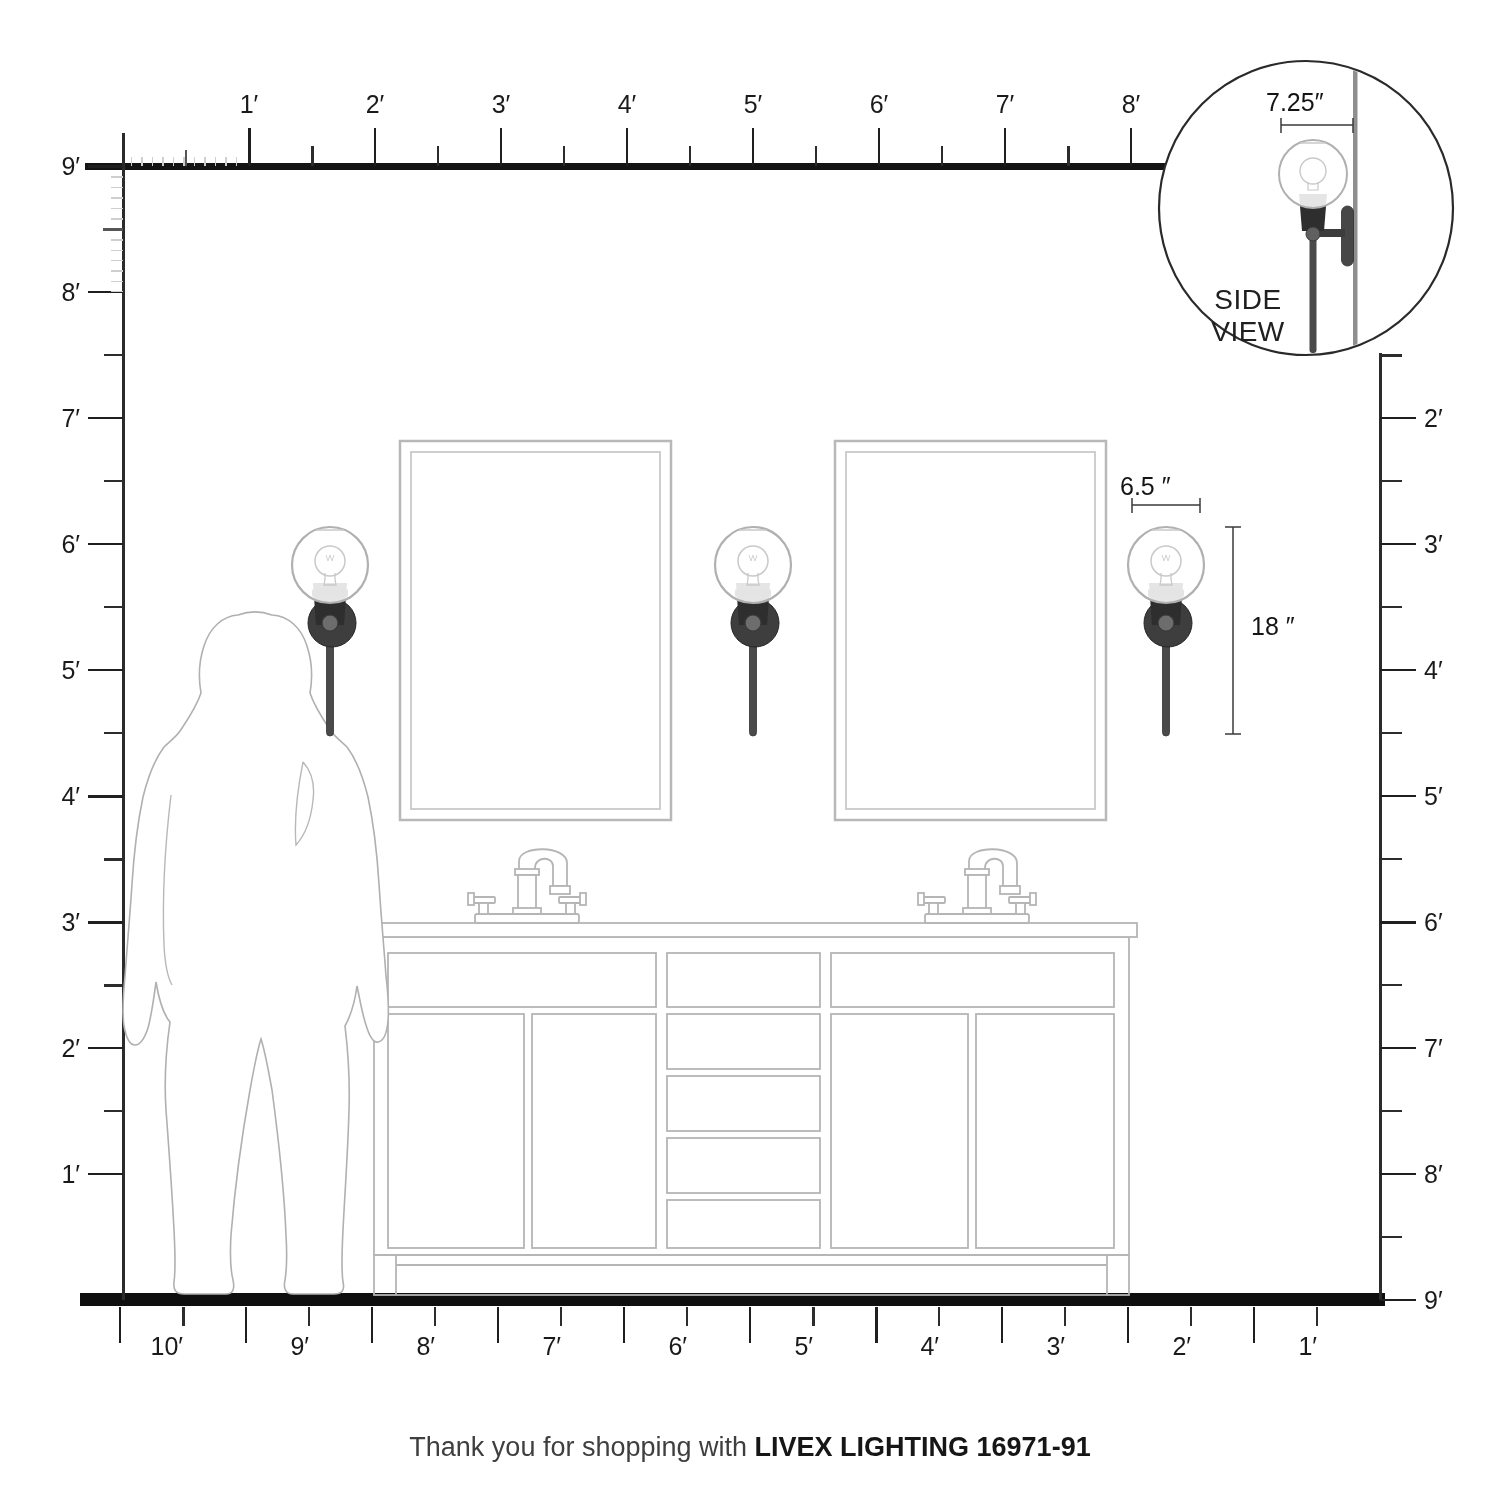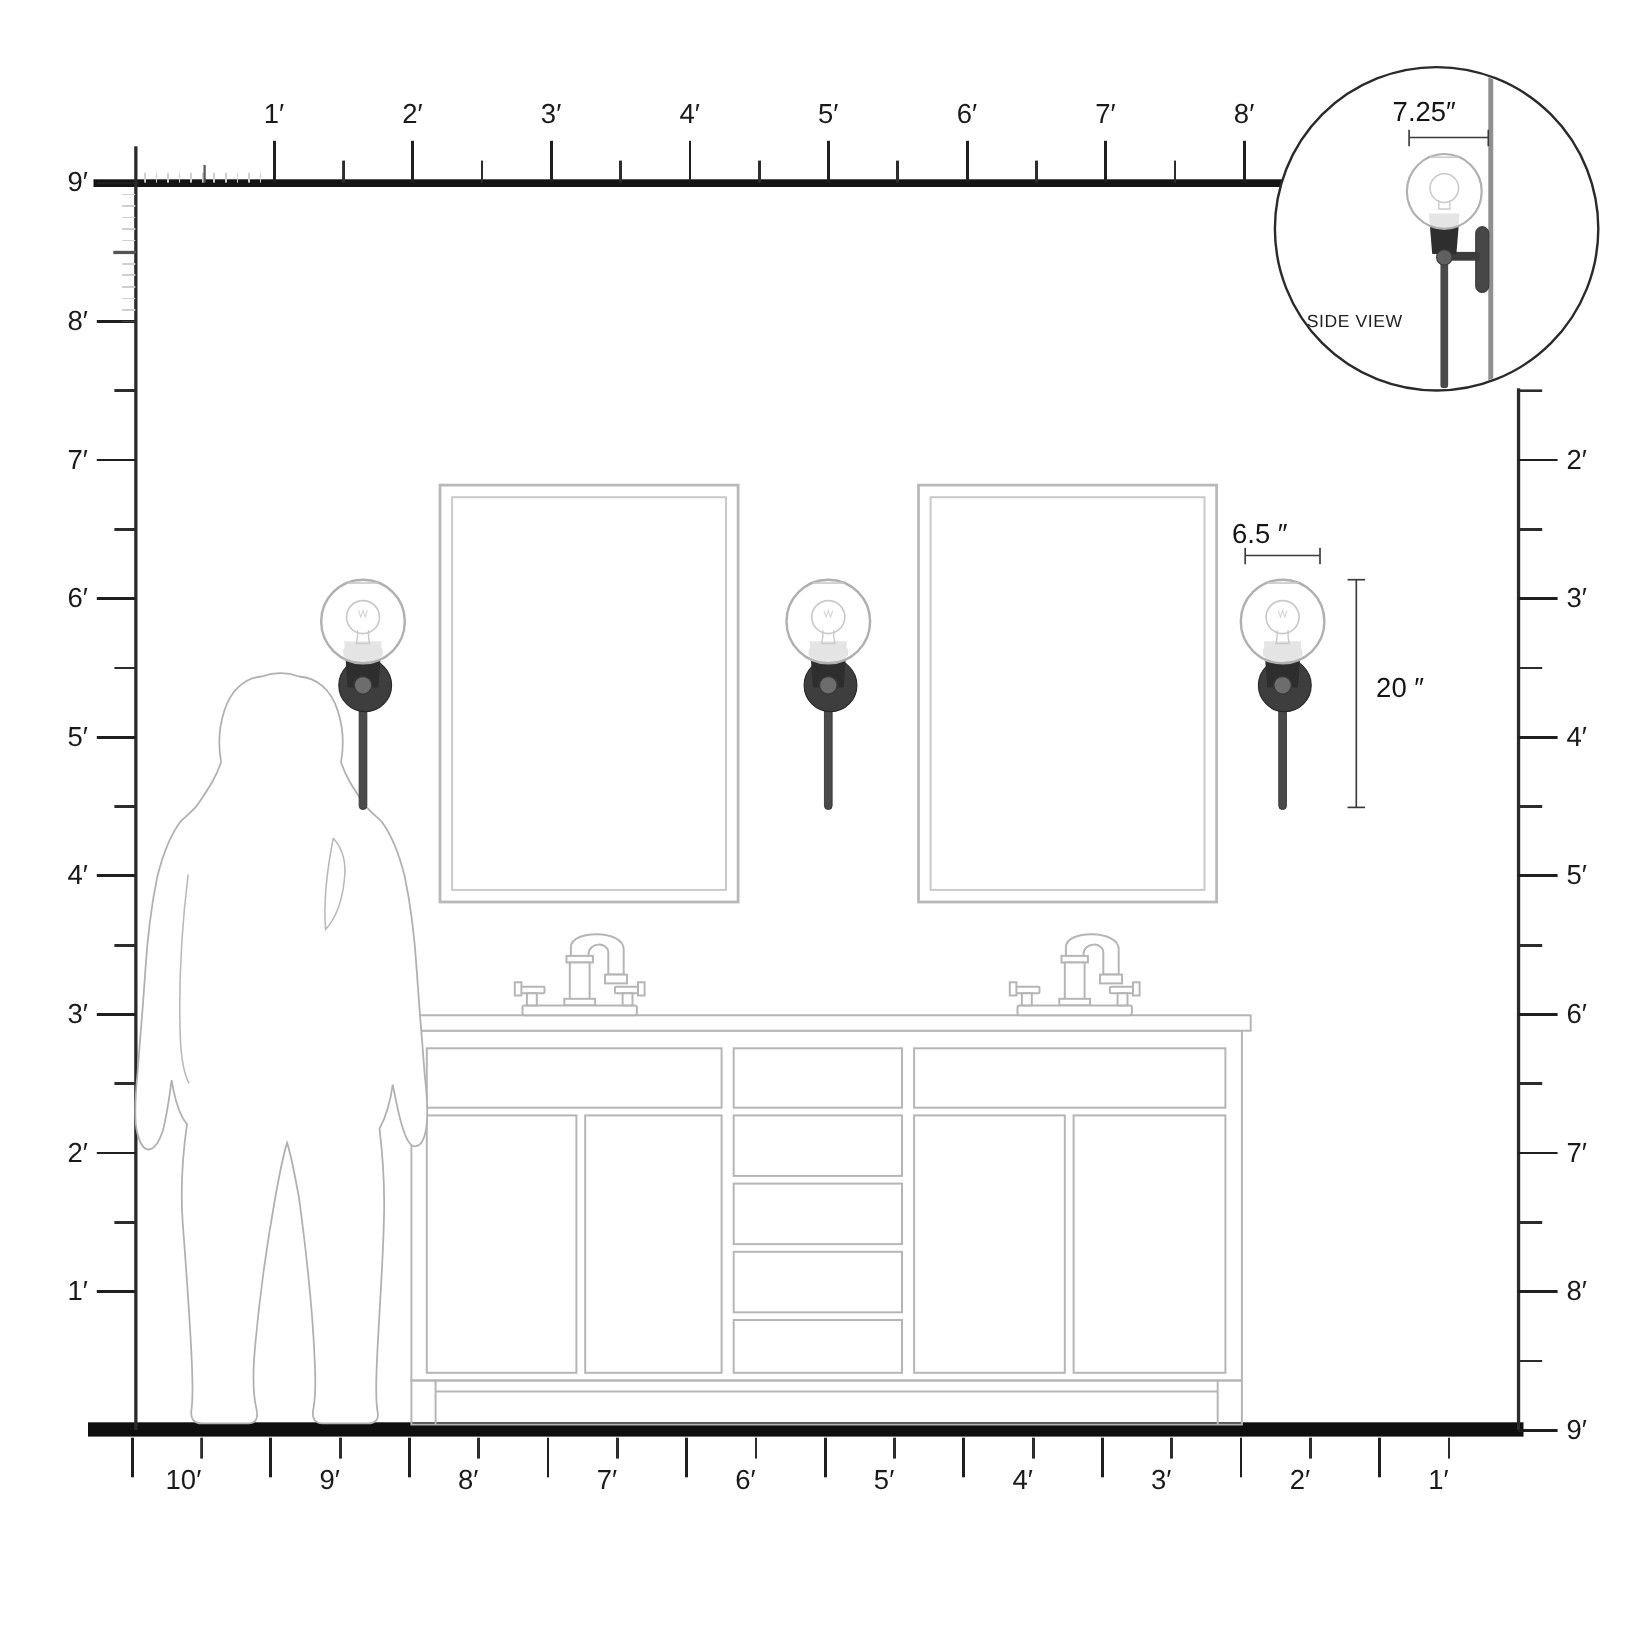--- a/index.html
+++ b/index.html
@@ -42,21 +42,21 @@
   .left-labels{left:0;top:103px;width:80px;height:1134px;display:flex;flex-direction:column;}
   .left-labels span{height:126px;display:flex;align-items:center;justify-content:flex-end;}
   .right-labels{left:1424px;top:355px;width:70px;height:1008px;display:flex;flex-direction:column;}
   .right-labels span{height:126px;display:flex;align-items:center;}
   .bottom-labels{left:57px;top:1332px;width:1260px;display:flex;}
   .bottom-labels span{width:126px;text-align:right;}
   
   .canvas{left:0;top:0;z-index:2;}
   
   .dim{font-size:25px;color:#141414;z-index:3;}
-  .sideview{font-size:16px;letter-spacing:.5px;color:#202020;z-index:3;text-align:left;}
+  .sideview{font-size:28px;letter-spacing:.5px;color:#202020;z-index:3;text-align:center;}
   
   .footer{left:0;top:1432px;width:1500px;text-align:center;z-index:3;
           font-size:27px;color:#3f3f3f;}
   .footer b{color:#161616;font-weight:700;}
 </style>
 </head>
 <body>
 
 <div class="stage">
 
@@ -251,16 +251,20 @@
     <span>5′</span>
     <span>4′</span>
     <span>3′</span>
     <span>2′</span>
     <span>1′</span>
   </div>
 
   <div class="abs dim" style="left:1266px;top:88px;width:100px;">7.25″</div>
   <div class="abs sideview" style="left:1188px;top:284px;width:120px;">SIDE VIEW</div>
   <div class="abs dim" style="left:1120px;top:472px;width:100px;">6.5 ″</div>
-  <div class="abs dim" style="left:1251px;top:612px;">20 ″</div>
-
+  <div class="abs dim" style="left:1251px;top:612px;">18 ″</div>
+
+  <div class="abs footer">
+    <span>Thank you for shopping with</span>
+    <b>LIVEX LIGHTING 16971-91</b>
+  </div>
 
 </div>
 
 </body></html>

